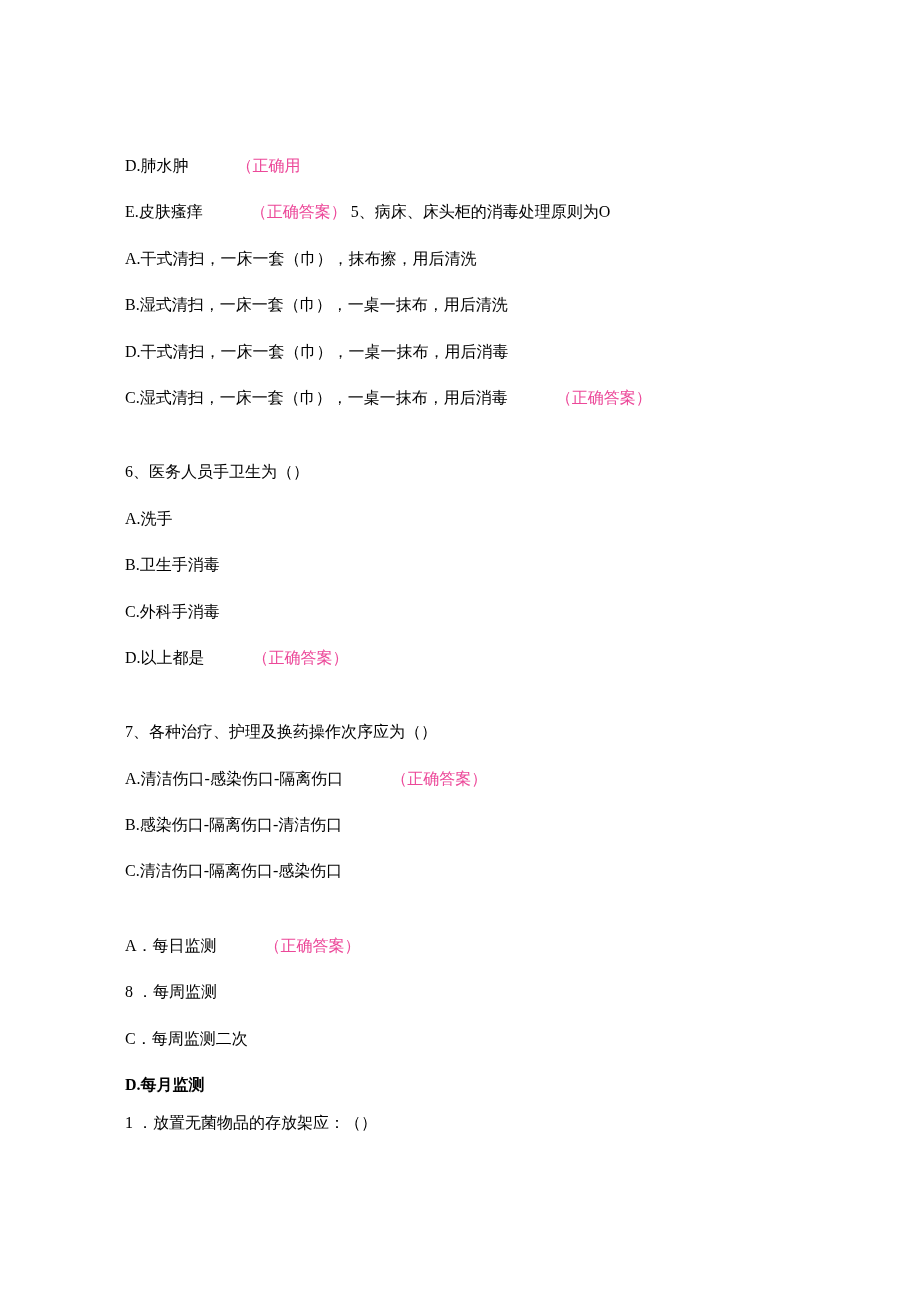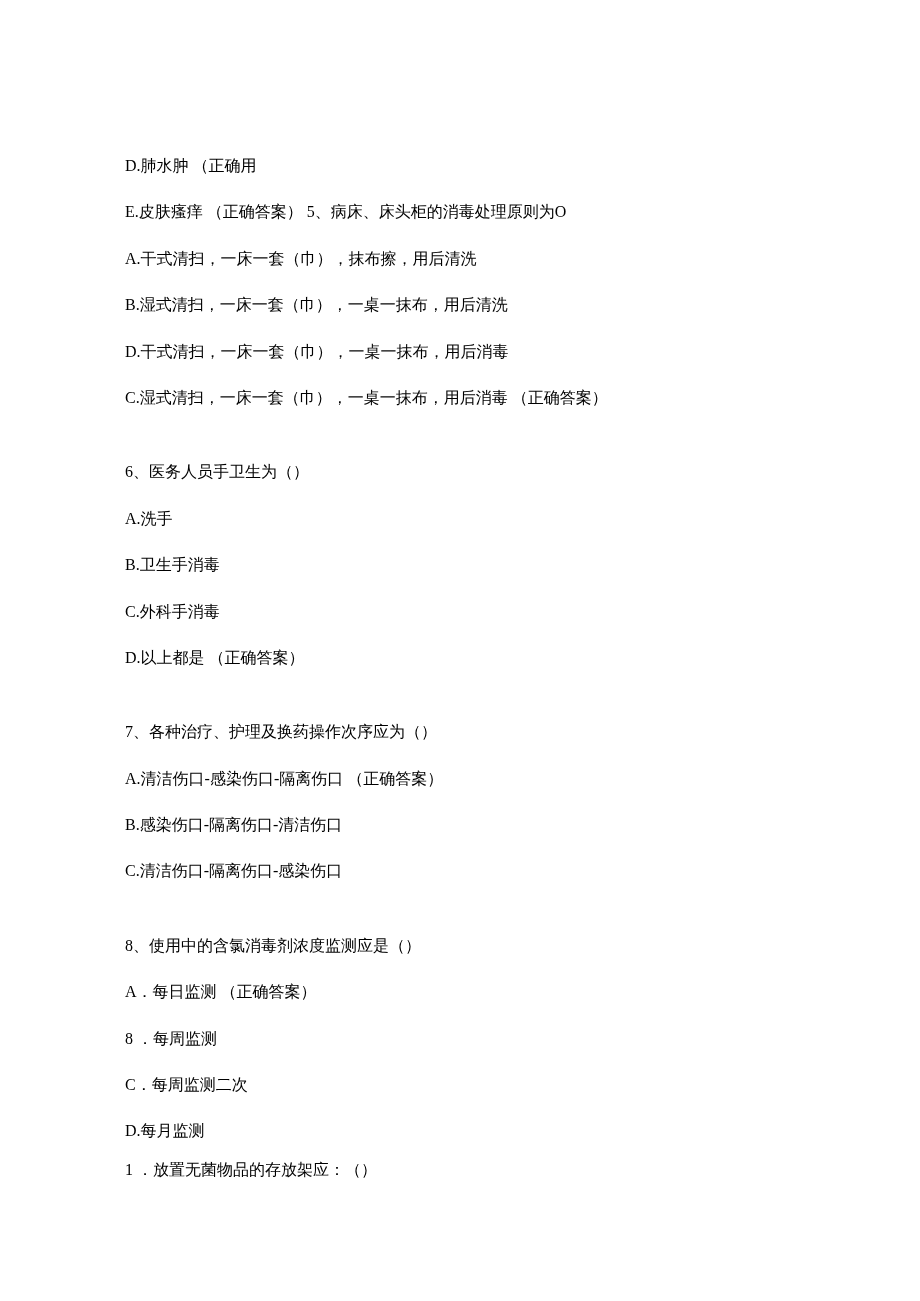--- a/index.html
+++ b/index.html
@@ -15,23 +15,25 @@
   }
   .line {
     font-size: 16px;
     color: #000000;
     line-height: 1.4;
     margin-bottom: 24px;
     white-space: nowrap;
   }
   .line.tight {
     margin-bottom: 16px;
+    font-weight: bold;
   }
   .correct {
-    color: #000000;
+    color: #ec4899;
+    margin-left: 44px;
   }
   .gap {
     height: 28px;
   }
 </style>
 </head>
 <body>
 
 <div class="page">
 
@@ -64,21 +66,20 @@
 
   <div class="line"><span>7、各种治疗、护理及换药操作次序应为（）</span></div>
   <div class="line">
     <span>A.清洁伤口-感染伤口-隔离伤口   </span><span class="correct">（正确答案）</span>
   </div>
   <div class="line"><span>B.感染伤口-隔离伤口-清洁伤口</span></div>
   <div class="line"><span>C.清洁伤口-隔离伤口-感染伤口</span></div>
 
   <div class="gap"></div>
 
-  <div class="line"><span>8、使用中的含氯消毒剂浓度监测应是（）</span></div>
   <div class="line">
     <span>A．每日监测 </span><span class="correct">（正确答案）</span>
   </div>
   <div class="line"><span>8 ．每周监测</span></div>
   <div class="line"><span>C．每周监测二次</span></div>
   <div class="line tight"><span>D.每月监测</span></div>
   <div class="line"><span>1 ．放置无菌物品的存放架应：（）</span></div>
 
 </div>
 

